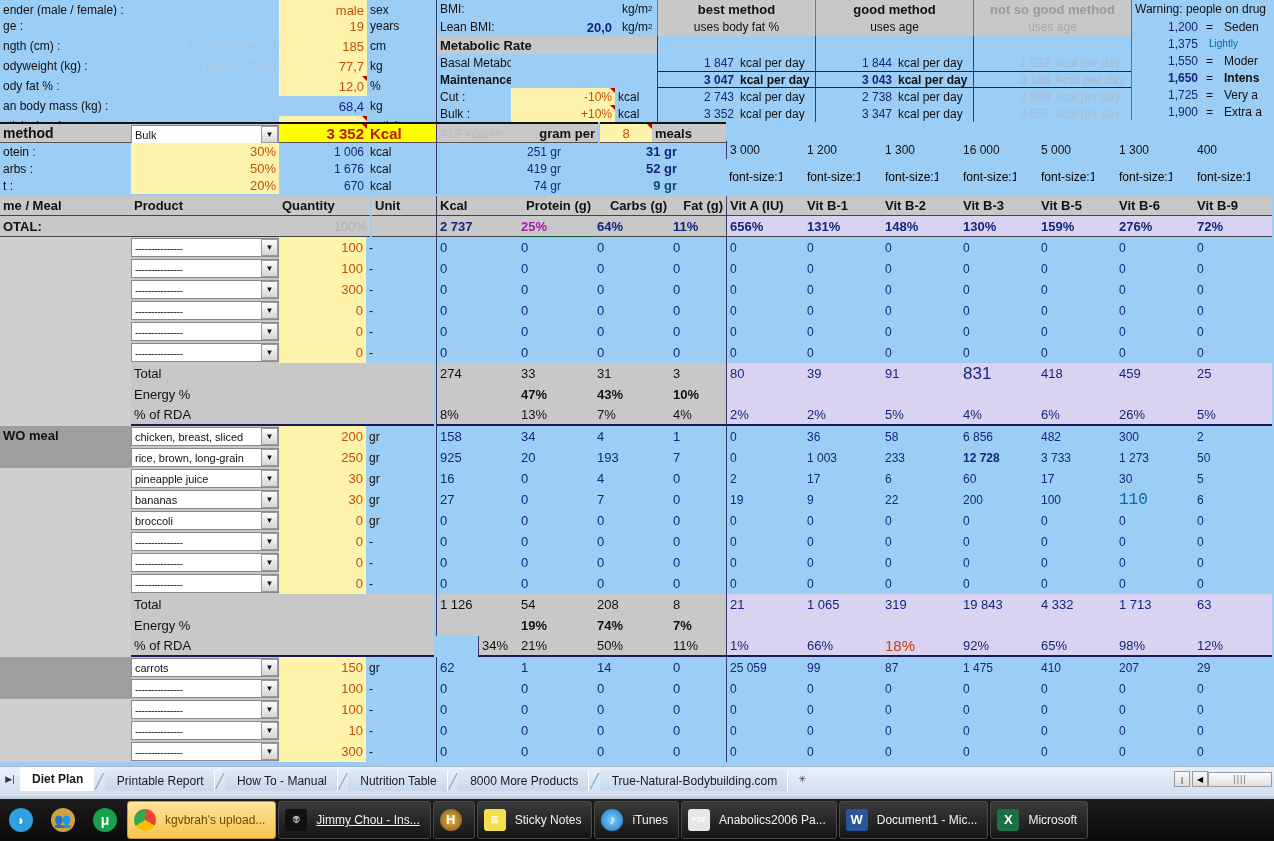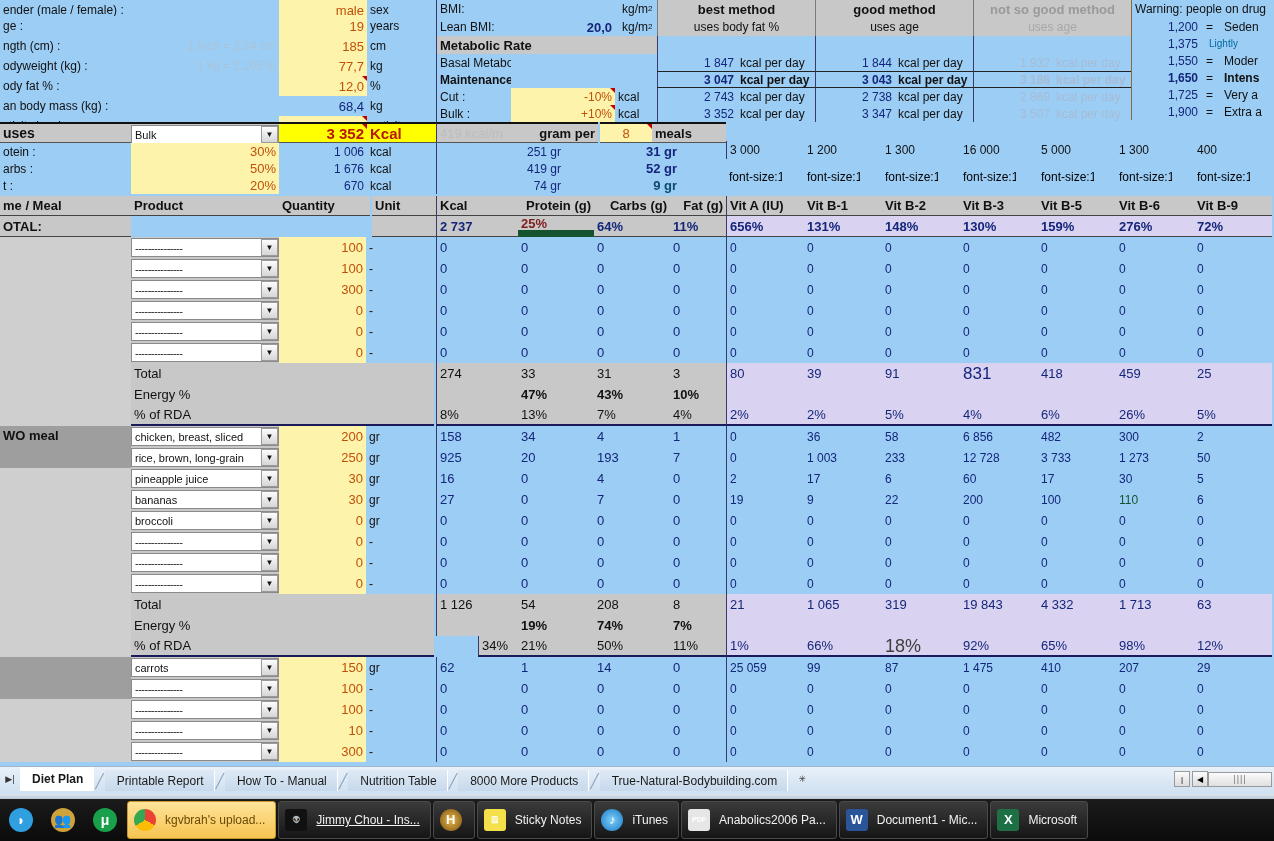--- a/index.html
+++ b/index.html
@@ -219,21 +219,21 @@
         <div class="c blue" style="position:absolute;left:90px;top:69px;width:53px;height:17px;font-size:12px;color:#111;font-weight:bold;">Intens</div>
         <div class="c blue r" style="position:absolute;left:0px;top:86px;width:70px;height:17px;font-size:12px;color:#14267a;border-left:1px solid #8a6a3a;">1,725</div>
         <div class="c blue" style="position:absolute;left:72px;top:86px;width:16px;height:17px;font-size:12px;color:#111;">=</div>
         <div class="c blue" style="position:absolute;left:90px;top:86px;width:53px;height:17px;font-size:12px;color:#111;">Very a</div>
         <div class="c blue r" style="position:absolute;left:0px;top:103px;width:70px;height:17px;font-size:12px;color:#14267a;border-left:1px solid #8a6a3a;">1,900</div>
         <div class="c blue" style="position:absolute;left:72px;top:103px;width:16px;height:17px;font-size:12px;color:#111;">=</div>
         <div class="c blue" style="position:absolute;left:90px;top:103px;width:53px;height:17px;font-size:12px;color:#111;">Extra a</div>
       </div>
 
     <div id="target-block" style="position:absolute;left:0;top:122px;width:726px;height:74px;">
-        <div class="c gray b" style="position:absolute;left:0px;top:0px;width:131px;height:21px;font-size:14px;color:#111;border-top:2px solid #111;border-bottom:1px solid #555;">uses</div>
+        <div class="c gray b" style="position:absolute;left:0px;top:0px;width:131px;height:21px;font-size:14px;color:#111;border-top:2px solid #111;border-bottom:1px solid #555;">method</div>
         <div style="position:absolute;left:131px;top:0;width:148px;height:21px;background:#c8c8c8;border-top:2px solid #111;border-bottom:1px solid #555;">
           <div class="combo" style="position:absolute;left:0px;top:1px;">
             <span>Bulk</span>
             <div class="arrow">▼</div>
           </div>
         </div>
         <div class="c brightyellow r b cmt" style="position:absolute;left:279px;top:0px;width:88px;height:21px;font-size:15px;color:#b51a0a;border-top:2px solid #111;border-bottom:1px solid #555;">3 352</div>
         <div class="c brightyellow b" style="position:absolute;left:367px;top:0px;width:69px;height:21px;font-size:15px;color:#b51a0a;border-top:2px solid #111;border-bottom:1px solid #555;">Kcal</div>
         <div class="c gray" style="position:absolute;left:436px;top:0px;width:80px;height:21px;font-size:13px;color:#bdbdbd;border-top:2px solid #111;border-bottom:1px solid #555;border-left:1px solid #3a3a6a;">419 kcal/m</div>
         <div class="c gray r b" style="position:absolute;left:516px;top:0px;width:82px;height:21px;font-size:13px;color:#111;border-top:2px solid #111;border-bottom:1px solid #555;">gram per</div>
@@ -286,23 +286,24 @@
         <div class="c gray b r" style="position:absolute;left:594px;top:0px;width:76px;height:20px;font-size:13px;color:#111;border-bottom:1px solid #444;">Carbs (g)</div>
         <div class="c gray b r" style="position:absolute;left:670px;top:0px;width:56px;height:20px;font-size:13px;color:#111;border-bottom:1px solid #444;">Fat (g)</div>
         <div class="c gray b" style="position:absolute;left:726px;top:0px;width:78px;height:20px;font-size:13px;color:#111;border-bottom:1px solid #444;border-left:1px solid #3a3a6a;">Vit A (IU)</div>
         <div class="c gray b" style="position:absolute;left:804px;top:0px;width:78px;height:20px;font-size:13px;color:#111;border-bottom:1px solid #444;">Vit B-1</div>
         <div class="c gray b" style="position:absolute;left:882px;top:0px;width:78px;height:20px;font-size:13px;color:#111;border-bottom:1px solid #444;">Vit B-2</div>
         <div class="c gray b" style="position:absolute;left:960px;top:0px;width:78px;height:20px;font-size:13px;color:#111;border-bottom:1px solid #444;">Vit B-3</div>
         <div class="c gray b" style="position:absolute;left:1038px;top:0px;width:78px;height:20px;font-size:13px;color:#111;border-bottom:1px solid #444;">Vit B-5</div>
         <div class="c gray b" style="position:absolute;left:1116px;top:0px;width:78px;height:20px;font-size:13px;color:#111;border-bottom:1px solid #444;">Vit B-6</div>
         <div class="c gray b" style="position:absolute;left:1194px;top:0px;width:78px;height:20px;font-size:13px;color:#111;border-bottom:1px solid #444;">Vit B-9</div>
         <div class="c gray b" style="position:absolute;left:0px;top:20px;width:131px;height:21px;font-size:13px;color:#111;border-bottom:1px solid #444;">OTAL:</div>
+        <div class="c gray r" style="position:absolute;left:131px;top:20px;width:239px;height:21px;font-size:13px;color:#b0b0b0;border-bottom:1px solid #444;">100%</div>
         <div class="c gray" style="position:absolute;left:372px;top:20px;width:64px;height:21px;border-bottom:1px solid #444;"></div>
         <div class="c gray b" style="position:absolute;left:436px;top:20px;width:87px;height:21px;font-size:13px;color:#14267a;border-bottom:1px solid #444;border-left:1px solid #3a3a6a;">2 737</div>
-        <div class="c gray b" style="position:absolute;left:518px;top:20px;width:76px;height:21px;font-size:13px;color:#7f1d1d;border-bottom:7px solid #14532d;">25%</div>
+        <div class="c gray b" style="position:absolute;left:518px;top:20px;width:76px;height:21px;font-size:13px;color:#a21caf;border-bottom:1px solid #14532d;">25%</div>
         <div class="c gray b" style="position:absolute;left:594px;top:20px;width:76px;height:21px;font-size:13px;color:#14267a;border-bottom:1px solid #444;">64%</div>
         <div class="c gray b" style="position:absolute;left:670px;top:20px;width:56px;height:21px;font-size:13px;color:#14267a;border-bottom:1px solid #444;">11%</div>
         <div class="c lav b" style="position:absolute;left:726px;top:20px;width:78px;height:21px;font-size:13px;color:#14267a;border-bottom:1px solid #444;border-left:1px solid #3a3a6a;">656%</div>
         <div class="c lav b" style="position:absolute;left:804px;top:20px;width:78px;height:21px;font-size:13px;color:#14267a;border-bottom:1px solid #444;">131%</div>
         <div class="c lav b" style="position:absolute;left:882px;top:20px;width:78px;height:21px;font-size:13px;color:#14267a;border-bottom:1px solid #444;">148%</div>
         <div class="c lav b" style="position:absolute;left:960px;top:20px;width:78px;height:21px;font-size:13px;color:#14267a;border-bottom:1px solid #444;">130%</div>
         <div class="c lav b" style="position:absolute;left:1038px;top:20px;width:78px;height:21px;font-size:13px;color:#14267a;border-bottom:1px solid #444;">159%</div>
         <div class="c lav b" style="position:absolute;left:1116px;top:20px;width:78px;height:21px;font-size:13px;color:#14267a;border-bottom:1px solid #444;">276%</div>
         <div class="c lav b" style="position:absolute;left:1194px;top:20px;width:78px;height:21px;font-size:13px;color:#14267a;border-bottom:1px solid #444;">72%</div>
         <div class="c lgray b" style="position:absolute;left:0px;top:41px;width:131px;height:126px;font-size:13px;color:#111;align-items:flex-start;padding-top:3px;"></div>
@@ -478,21 +479,21 @@
         </div>
         <div class="c yellow r" style="position:absolute;left:279px;top:251px;width:87px;height:21px;font-size:13px;color:#c1500a;">250</div>
         <div class="c blue" style="position:absolute;left:366px;top:251px;width:70px;height:21px;font-size:12px;color:#111;">gr</div>
         <div class="c blue" style="position:absolute;left:436px;top:251px;width:87px;height:21px;font-size:13px;color:#14267a;border-left:1px solid #3a3a6a;">925</div>
         <div class="c blue" style="position:absolute;left:518px;top:251px;width:76px;height:21px;font-size:13px;color:#14267a;">20</div>
         <div class="c blue" style="position:absolute;left:594px;top:251px;width:76px;height:21px;font-size:13px;color:#14267a;">193</div>
         <div class="c blue" style="position:absolute;left:670px;top:251px;width:56px;height:21px;font-size:13px;color:#14267a;">7</div>
         <div class="c blue" style="position:absolute;left:726px;top:251px;width:78px;height:21px;font-size:12px;color:#14267a;border-left:1px solid #3a3a6a;">0</div>
         <div class="c blue" style="position:absolute;left:804px;top:251px;width:78px;height:21px;font-size:12px;color:#14267a;">1 003</div>
         <div class="c blue" style="position:absolute;left:882px;top:251px;width:78px;height:21px;font-size:12px;color:#14267a;">233</div>
-        <div class="c blue" style="position:absolute;left:960px;top:251px;width:78px;height:21px;font-size:12px;color:#14267a;">12 728</div>
+        <div class="c blue" style="position:absolute;left:960px;top:251px;width:78px;height:21px;font-size:12px;color:#14267a;font-weight:bold;">12 728</div>
         <div class="c blue" style="position:absolute;left:1038px;top:251px;width:78px;height:21px;font-size:12px;color:#14267a;">3 733</div>
         <div class="c blue" style="position:absolute;left:1116px;top:251px;width:78px;height:21px;font-size:12px;color:#14267a;">1 273</div>
         <div class="c blue" style="position:absolute;left:1194px;top:251px;width:78px;height:21px;font-size:12px;color:#14267a;">50</div>
         <div style="position:absolute;left:131px;top:272px;width:148px;height:21px;background:#c8c8c8;"></div>
         <div class="combo" style="position:absolute;left:131px;top:273px;">
           <span>pineapple juice</span>
           <div class="arrow">▼</div>
         </div>
         <div class="c yellow r" style="position:absolute;left:279px;top:272px;width:87px;height:21px;font-size:13px;color:#c1500a;">30</div>
         <div class="c blue" style="position:absolute;left:366px;top:272px;width:70px;height:21px;font-size:12px;color:#111;">gr</div>
@@ -516,21 +517,21 @@
         <div class="c blue" style="position:absolute;left:366px;top:293px;width:70px;height:21px;font-size:12px;color:#111;">gr</div>
         <div class="c blue" style="position:absolute;left:436px;top:293px;width:87px;height:21px;font-size:13px;color:#14267a;border-left:1px solid #3a3a6a;">27</div>
         <div class="c blue" style="position:absolute;left:518px;top:293px;width:76px;height:21px;font-size:13px;color:#14267a;">0</div>
         <div class="c blue" style="position:absolute;left:594px;top:293px;width:76px;height:21px;font-size:13px;color:#14267a;">7</div>
         <div class="c blue" style="position:absolute;left:670px;top:293px;width:56px;height:21px;font-size:13px;color:#14267a;">0</div>
         <div class="c blue" style="position:absolute;left:726px;top:293px;width:78px;height:21px;font-size:12px;color:#14267a;border-left:1px solid #3a3a6a;">19</div>
         <div class="c blue" style="position:absolute;left:804px;top:293px;width:78px;height:21px;font-size:12px;color:#14267a;">9</div>
         <div class="c blue" style="position:absolute;left:882px;top:293px;width:78px;height:21px;font-size:12px;color:#14267a;">22</div>
         <div class="c blue" style="position:absolute;left:960px;top:293px;width:78px;height:21px;font-size:12px;color:#14267a;">200</div>
         <div class="c blue" style="position:absolute;left:1038px;top:293px;width:78px;height:21px;font-size:12px;color:#14267a;">100</div>
-        <div class="c blue" style="position:absolute;left:1116px;top:293px;width:78px;height:21px;font-size:12px;color:#14532d;">110</div>
+        <div class="c blue" style="position:absolute;left:1116px;top:293px;width:78px;height:21px;font-size:16px;color:#0369a1;font-family:Liberation Mono, monospace;">110</div>
         <div class="c blue" style="position:absolute;left:1194px;top:293px;width:78px;height:21px;font-size:12px;color:#14267a;">6</div>
         <div style="position:absolute;left:131px;top:314px;width:148px;height:21px;background:#c8c8c8;"></div>
         <div class="combo" style="position:absolute;left:131px;top:315px;">
           <span>broccoli</span>
           <div class="arrow">▼</div>
         </div>
         <div class="c yellow r" style="position:absolute;left:279px;top:314px;width:87px;height:21px;font-size:13px;color:#c1500a;">0</div>
         <div class="c blue" style="position:absolute;left:366px;top:314px;width:70px;height:21px;font-size:12px;color:#111;">gr</div>
         <div class="c blue" style="position:absolute;left:436px;top:314px;width:87px;height:21px;font-size:13px;color:#14267a;border-left:1px solid #3a3a6a;">0</div>
         <div class="c blue" style="position:absolute;left:518px;top:314px;width:76px;height:21px;font-size:13px;color:#14267a;">0</div>
@@ -621,21 +622,21 @@
         <div class="c lav" style="position:absolute;left:1038px;top:419px;width:78px;height:21px;font-size:13px;color:#14267a;"></div>
         <div class="c lav" style="position:absolute;left:1116px;top:419px;width:78px;height:21px;font-size:13px;color:#14267a;"></div>
         <div class="c lav" style="position:absolute;left:1194px;top:419px;width:78px;height:21px;font-size:13px;color:#14267a;"></div>
         <div class="c gray" style="position: absolute; left: 131px; top: 440px; width: 303px; height: 21px; font-size: 13px; color: rgb(17, 17, 17); border-bottom: 2px solid rgb(26, 26, 90);">% of RDA</div>
         <div class="c gray" style="position: absolute; left: 436px; top: 440px; width: 87px; height: 21px; font-size: 13px; color: rgb(17, 17, 17); border-left: 1px solid rgb(58, 58, 106); border-bottom: 2px solid rgb(26, 26, 90); margin-left: 42px;">34%</div>
         <div class="c gray" style="position: absolute; left: 518px; top: 440px; width: 76px; height: 21px; font-size: 13px; color: rgb(17, 17, 17); border-bottom: 2px solid rgb(26, 26, 90);">21%</div>
         <div class="c gray" style="position: absolute; left: 594px; top: 440px; width: 76px; height: 21px; font-size: 13px; color: rgb(17, 17, 17); border-bottom: 2px solid rgb(26, 26, 90);">50%</div>
         <div class="c gray" style="position: absolute; left: 670px; top: 440px; width: 56px; height: 21px; font-size: 13px; color: rgb(17, 17, 17); border-bottom: 2px solid rgb(26, 26, 90);">11%</div>
         <div class="c lav" style="position:absolute;left:726px;top:440px;width:78px;height:21px;font-size:13px;color:#14267a;border-left:1px solid #3a3a6a;border-bottom:2px solid #1a1a5a;">1%</div>
         <div class="c lav" style="position:absolute;left:804px;top:440px;width:78px;height:21px;font-size:13px;color:#14267a;border-bottom:2px solid #1a1a5a;">66%</div>
-        <div class="c lav" style="position:absolute;left:882px;top:440px;width:78px;height:21px;font-size:18px;color:#404040;border-bottom:2px solid #1a1a5a;">18%</div>
+        <div class="c lav" style="position:absolute;left:882px;top:440px;width:78px;height:21px;font-size:15px;color:#c2410c;border-bottom:2px solid #1a1a5a;">18%</div>
         <div class="c lav" style="position:absolute;left:960px;top:440px;width:78px;height:21px;font-size:13px;color:#14267a;border-bottom:2px solid #1a1a5a;">92%</div>
         <div class="c lav" style="position:absolute;left:1038px;top:440px;width:78px;height:21px;font-size:13px;color:#14267a;border-bottom:2px solid #1a1a5a;">65%</div>
         <div class="c lav" style="position:absolute;left:1116px;top:440px;width:78px;height:21px;font-size:13px;color:#14267a;border-bottom:2px solid #1a1a5a;">98%</div>
         <div class="c lav" style="position:absolute;left:1194px;top:440px;width:78px;height:21px;font-size:13px;color:#14267a;border-bottom:2px solid #1a1a5a;">12%</div>
         <div class="c dgray b" style="position:absolute;left:0px;top:461px;width:131px;height:42px;font-size:13px;color:#111;align-items:flex-start;padding-top:3px;"></div>
         <div class="c lgray" style="position:absolute;left:0px;top:503px;width:131px;height:63px;"></div>
         <div style="position:absolute;left:131px;top:461px;width:148px;height:21px;background:#c8c8c8;"></div>
         <div class="combo" style="position:absolute;left:131px;top:462px;">
           <span>carrots</span>
           <div class="arrow">▼</div>

